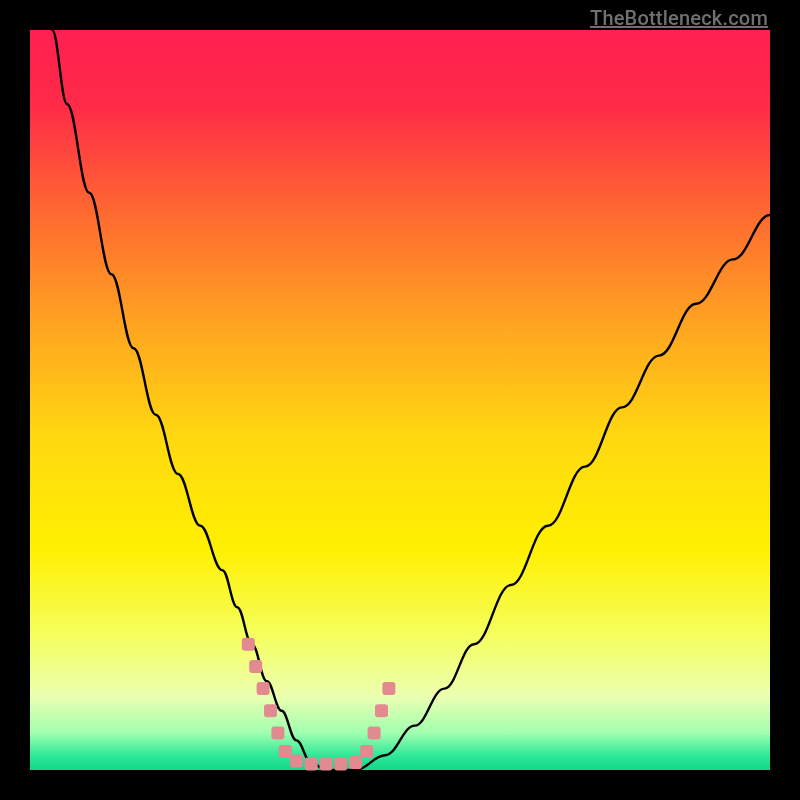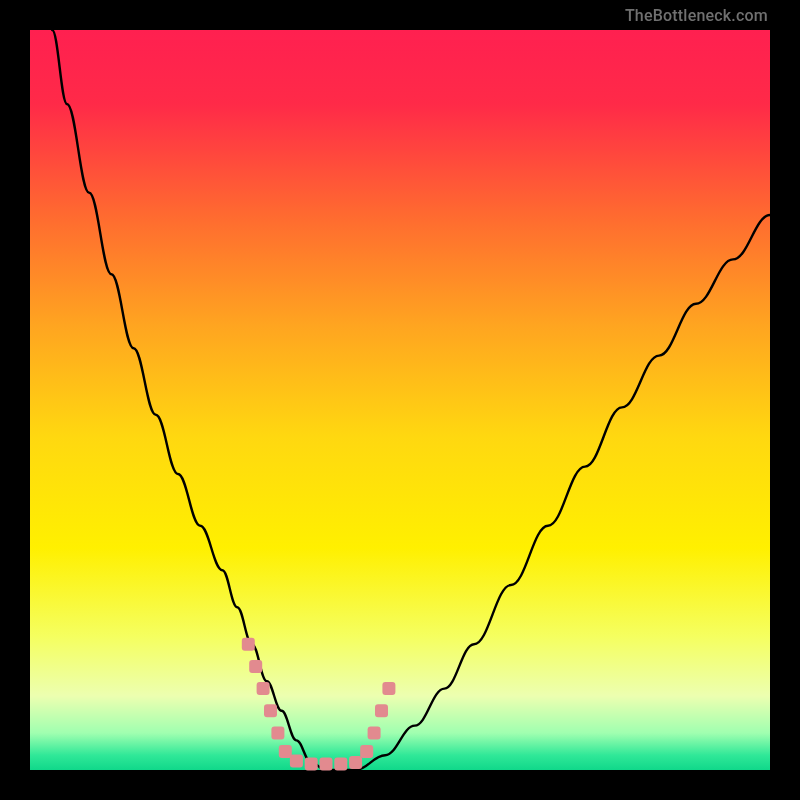--- a/index.html
+++ b/index.html
@@ -24,23 +24,24 @@
     left: 0;
     top: 0;
     width: 100%;
     height: 100%;
   }
   .watermark {
     position: absolute;
     top: 6px;
     right: 32px;
     color: #707070;
-    font-size: 16px;
+    font-size: 20px;
     font-weight: 500;
     letter-spacing: 0.2px;
+    text-decoration: underline;
   }
   svg.curve {
     position: absolute;
     left: 30px;
     top: 30px;
     width: 740px;
     height: 740px;
     overflow: visible;
   }
 </style>

